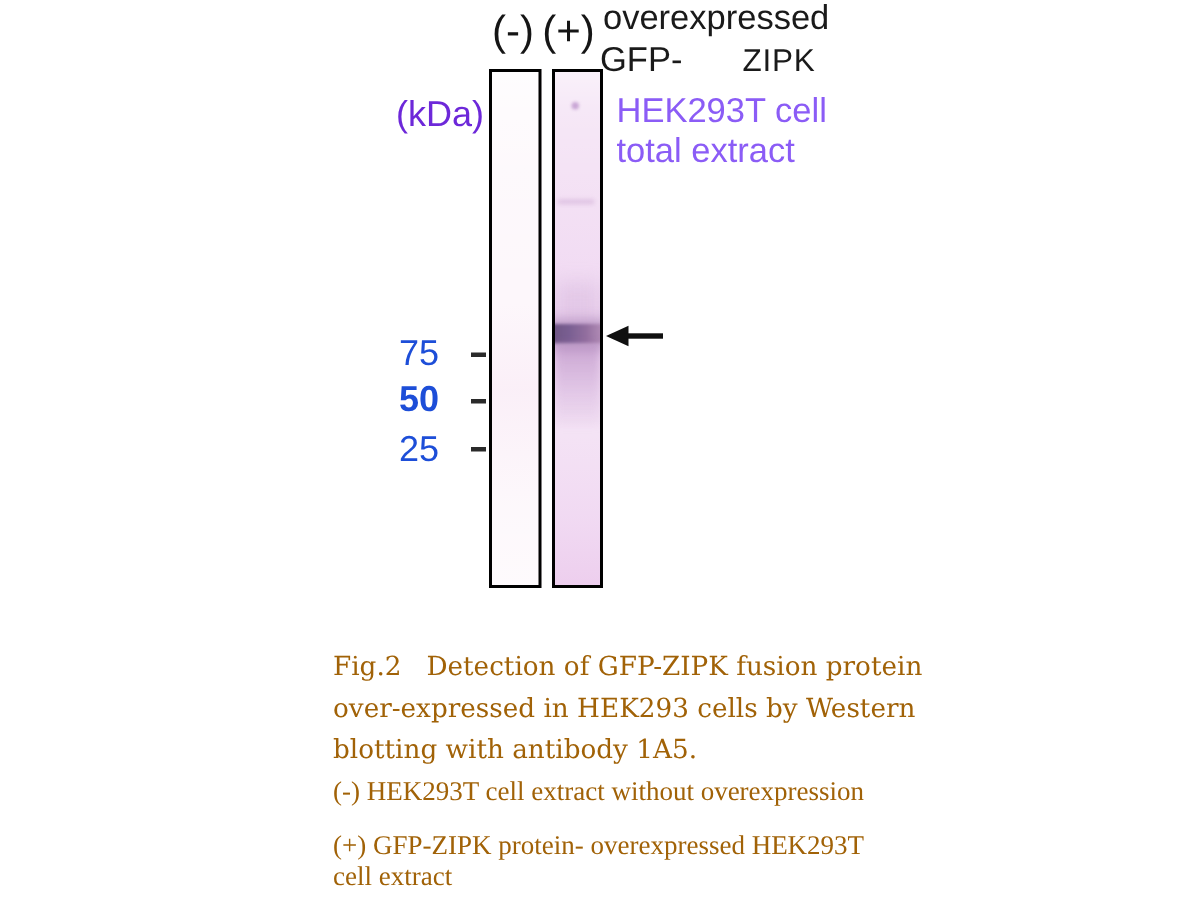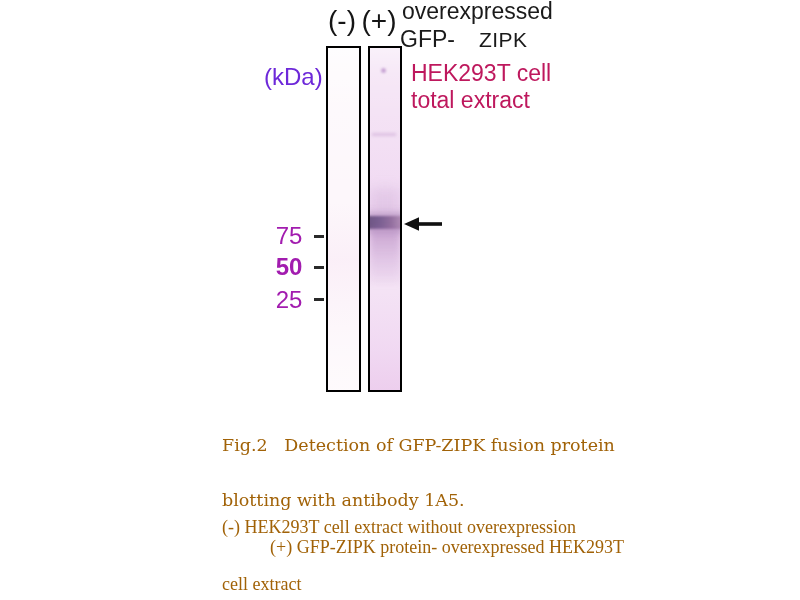--- a/index.html
+++ b/index.html
@@ -99,35 +99,35 @@
   .lane-label.pos { left: 357px; }
 
   .overexp-line1 {
     position: absolute; left: 402px; top: -3px;
     font-size: 23px; line-height: 28px; color: #1a1a1a;
   }
   .overexp-line2 {
     position: absolute; left: 400px; top: 25px;
     font-size: 23px; line-height: 28px; color: #1a1a1a;
   }
-  .overexp-line2 .zipk { font-size: 21px; margin-left: 24px; letter-spacing: 0.5px; }
+  .overexp-line2 .zipk { font-size: 21px; margin-left: 40px; letter-spacing: 0.5px; }
 
   .kda-label {
     position: absolute; left: 264px; top: 62px;
     font-size: 24px; line-height: 30px; color: #6d28d9;
   }
 
   .sample-label {
     position: absolute; left: 411px; top: 60px;
-    font-size: 23px; line-height: 27px; color: #be185d;
+    font-size: 23px; line-height: 27px; color: #8b5cf6;
   }
 
   .mw-num {
     position: absolute; left: 266px; width: 46px;
-    text-align: center; font-size: 24px; line-height: 28px; color: #a21caf;
+    text-align: left; font-size: 24px; line-height: 28px; color: #1d4ed8;
   }
   .mw-num.m75 { top: 222px; }
   .mw-num.m50 { top: 253px; font-weight: bold; }
   .mw-num.m25 { top: 286px; }
   .mw-tick {
     position: absolute; left: 314px; width: 10px; height: 3px;
     background: #2a2a2a;
   }
   .mw-tick.t75 { top: 235px; }
   .mw-tick.t50 { top: 266px; }
@@ -148,21 +148,21 @@
     font-size: 17.5px; line-height: 24px;
   }
   .cap-legend {
     font-family: "Liberation Serif", serif;
     font-size: 18px; line-height: 24px;
   }
   .cap1 { top: 433px; }
   .cap2 { top: 461px; }
   .cap3 { top: 488px; }
   .leg1 { top: 515px; }
-  .leg2 { top: 535px; margin-left: 48px; }
+  .leg2 { top: 551px; }
   .leg3 { top: 572px; }
 </style>
 </head>
 <body>
 
 <div class="page">
 
   <div class="lane negative"></div>
 
   <div class="lane positive">
@@ -196,18 +196,19 @@
   <div class="mw-tick t25"></div>
 
   <div class="band-arrow">
     <svg width="40" height="18" viewBox="0 0 40 18">
       <polygon points="1,9 16,2.2 16,15.8" fill="#101010"></polygon>
       <rect x="13" y="7.2" width="26" height="3.6" fill="#101010"></rect>
     </svg>
   </div>
 
   <div class="cap-line cap-fig cap1">Fig.2   Detection of GFP-ZIPK fusion protein</div>
+  <div class="cap-line cap-fig cap2">over-expressed in HEK293 cells by Western</div>
   <div class="cap-line cap-fig cap3">blotting with antibody 1A5.</div>
   <div class="cap-line cap-legend leg1">(-) HEK293T cell extract without overexpression</div>
   <div class="cap-line cap-legend leg2">(+) GFP-ZIPK protein- overexpressed HEK293T</div>
   <div class="cap-line cap-legend leg3">cell extract</div>
 
 </div>
 
 </body></html>

